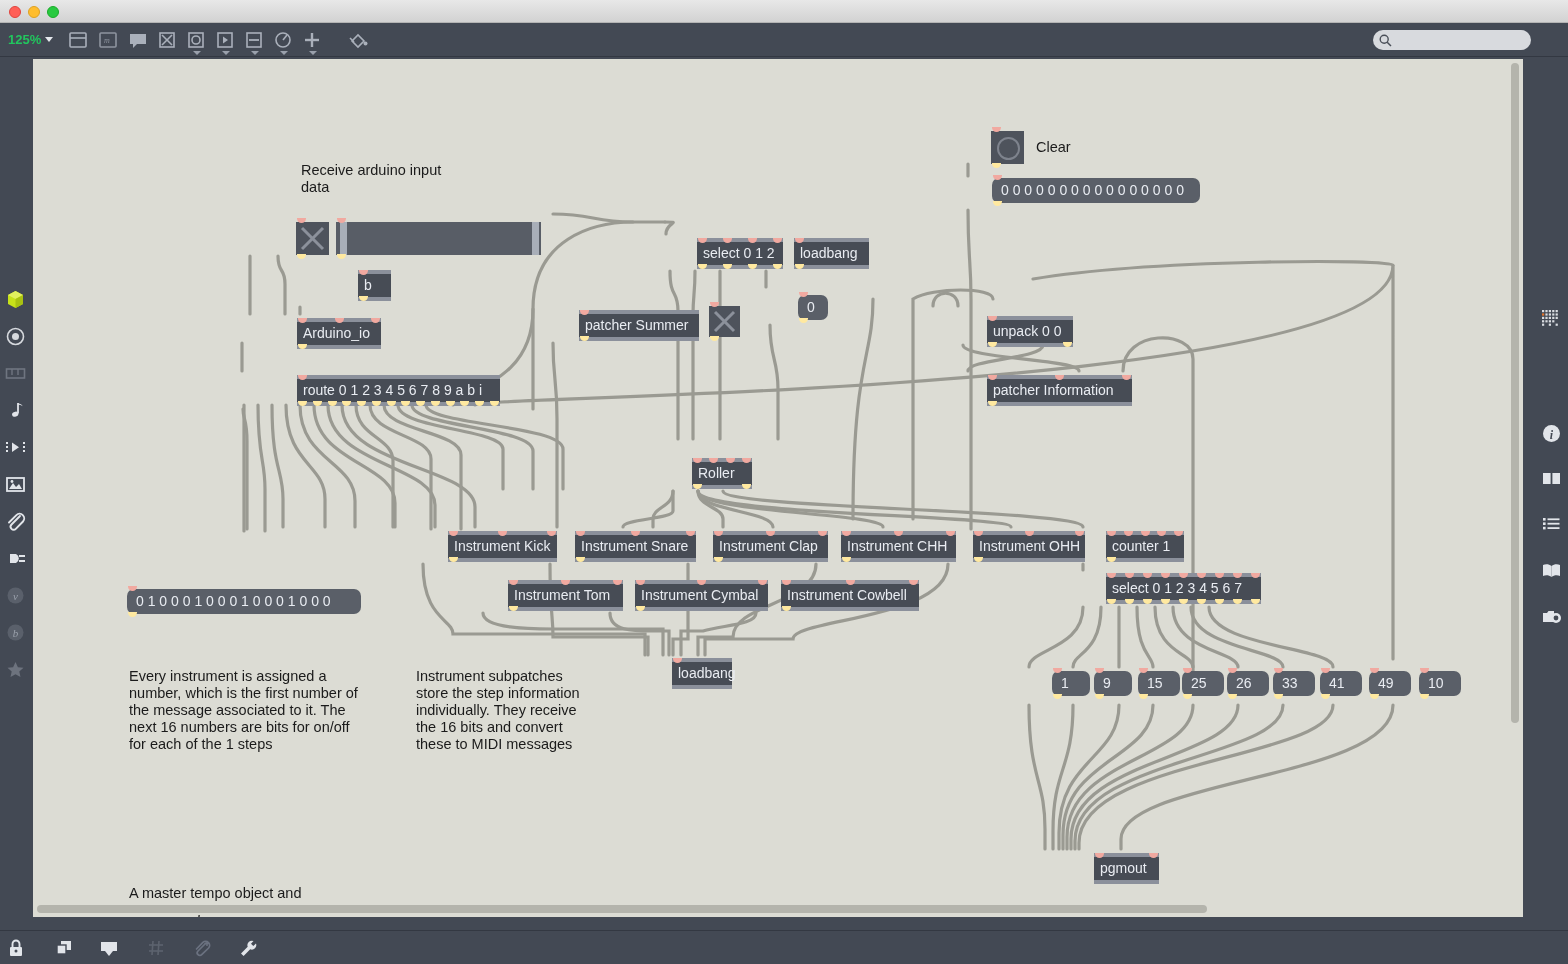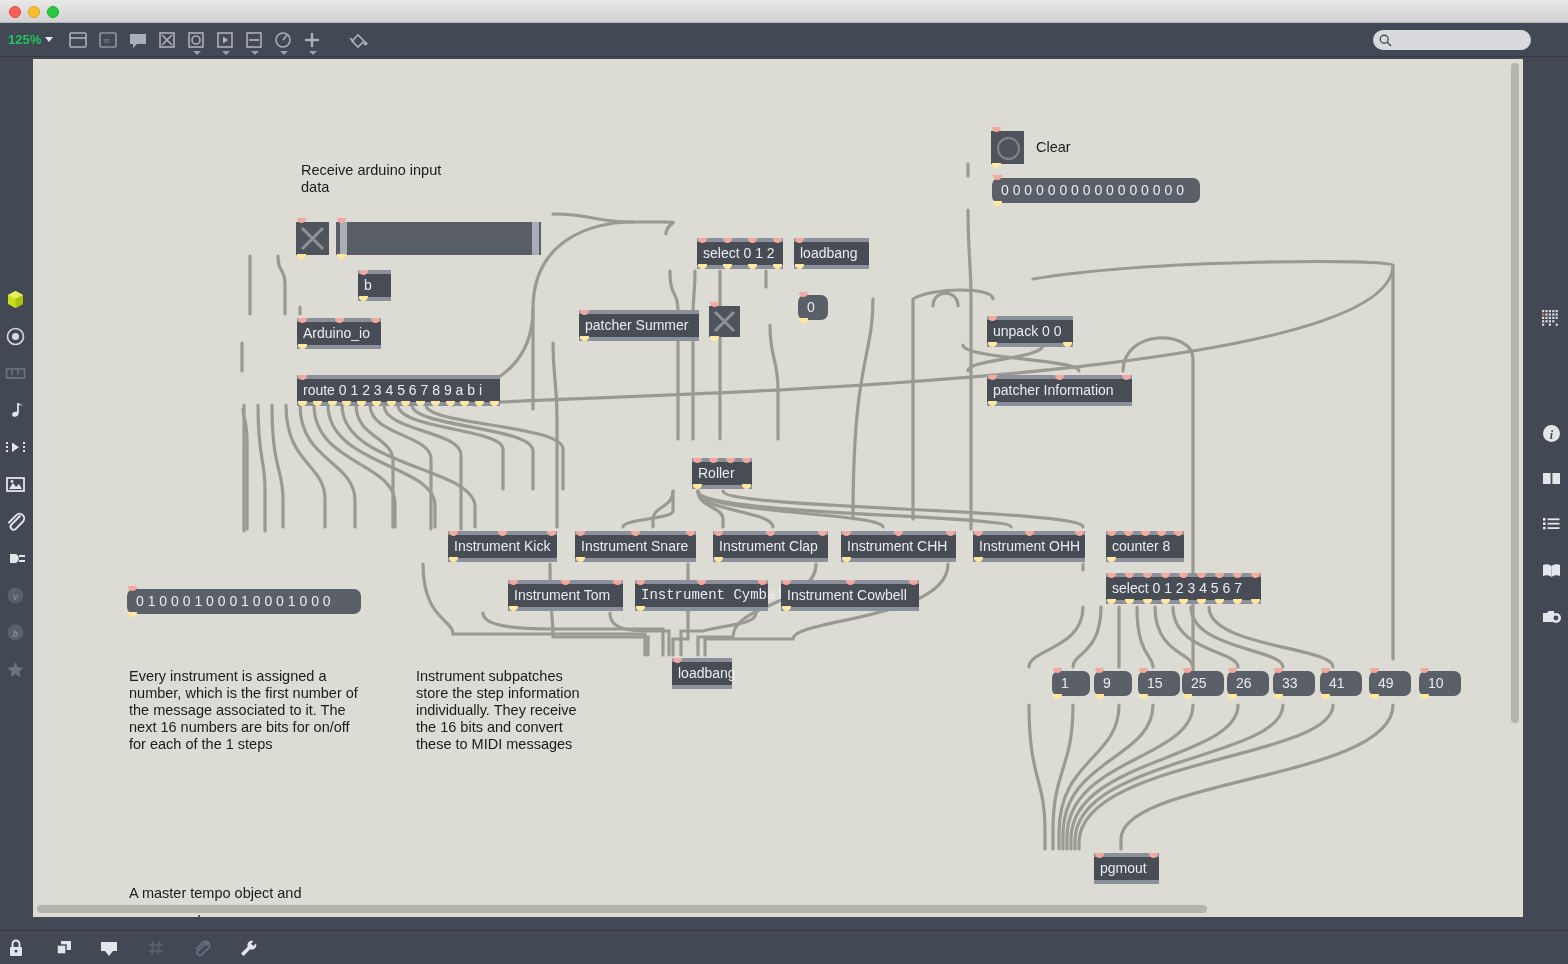--- a/index.html
+++ b/index.html
@@ -618,23 +618,23 @@
         <div class="obj" style="left: 761px; top: 179px; width: 75px;"><span>loadbang</span><span class="inlet" style="left: 1px;"></span><span class="outlet" style="left: 1px;"></span></div>
         <div class="obj" style="left: 546px; top: 251px; width: 120px;"><span>patcher Summer</span><span class="inlet" style="left: 1px;"></span><span class="outlet" style="left: 1px;"></span></div>
         <div class="obj" style="left: 954px; top: 251px; width: 86px; margin-top: 6px;"><span>unpack 0 0</span><span class="inlet" style="left: 1px;"></span><span class="outlet" style="left: 1px;"></span><span class="outlet" style="left: 76px;"></span></div>
         <div class="obj" style="left: 954px; top: 316px; width: 145px;"><span>patcher Information</span><span class="inlet" style="left: 1px;"></span><span class="inlet" style="left: 68px;"></span><span class="inlet" style="left: 135px;"></span><span class="outlet" style="left: 1px;"></span></div>
         <div class="obj" style="left: 659px; top: 399px; width: 60px;"><span>Roller</span><span class="inlet" style="left: 1px;"></span><span class="inlet" style="left: 17px;"></span><span class="inlet" style="left: 34px;"></span><span class="inlet" style="left: 50px;"></span><span class="outlet" style="left: 1px;"></span><span class="outlet" style="left: 50px;"></span></div>
         <div class="obj" style="left: 415px; top: 472px; width: 109px;"><span>Instrument Kick</span><span class="inlet" style="left: 1px;"></span><span class="inlet" style="left: 50px;"></span><span class="inlet" style="left: 99px;"></span><span class="outlet" style="left: 1px;"></span></div>
         <div class="obj" style="left: 542px; top: 472px; width: 121px;"><span>Instrument Snare</span><span class="inlet" style="left: 1px;"></span><span class="inlet" style="left: 56px;"></span><span class="inlet" style="left: 111px;"></span><span class="outlet" style="left: 1px;"></span></div>
         <div class="obj" style="left: 680px; top: 472px; width: 115px;"><span>Instrument Clap</span><span class="inlet" style="left: 1px;"></span><span class="inlet" style="left: 53px;"></span><span class="inlet" style="left: 105px;"></span><span class="outlet" style="left: 1px;"></span></div>
         <div class="obj" style="left: 808px; top: 472px; width: 115px;"><span>Instrument CHH</span><span class="inlet" style="left: 1px;"></span><span class="inlet" style="left: 53px;"></span><span class="inlet" style="left: 105px;"></span><span class="outlet" style="left: 1px;"></span></div>
         <div class="obj" style="left: 940px; top: 472px; width: 112px;"><span>Instrument OHH</span><span class="inlet" style="left: 1px;"></span><span class="inlet" style="left: 52px;"></span><span class="inlet" style="left: 102px;"></span><span class="outlet" style="left: 1px;"></span></div>
-        <div class="obj" style="left: 1073px; top: 472px; width: 78px;"><span>counter 8</span><span class="inlet" style="left: 1px;"></span><span class="inlet" style="left: 18px;"></span><span class="inlet" style="left: 35px;"></span><span class="inlet" style="left: 51px;"></span><span class="inlet" style="left: 68px;"></span><span class="outlet" style="left: 1px;"></span></div>
+        <div class="obj" style="left: 1073px; top: 472px; width: 78px;"><span>counter 1</span><span class="inlet" style="left: 1px;"></span><span class="inlet" style="left: 18px;"></span><span class="inlet" style="left: 35px;"></span><span class="inlet" style="left: 51px;"></span><span class="inlet" style="left: 68px;"></span><span class="outlet" style="left: 1px;"></span></div>
         <div class="obj" style="left: 475px; top: 521px; width: 115px;"><span>Instrument Tom</span><span class="inlet" style="left: 1px;"></span><span class="inlet" style="left: 53px;"></span><span class="inlet" style="left: 105px;"></span><span class="outlet" style="left: 1px;"></span></div>
-        <div class="obj" style="left: 602px; top: 521px; width: 133px; font-family: Liberation Mono, monospace;"><span>Instrument Cymbal</span><span class="inlet" style="left: 1px;"></span><span class="inlet" style="left: 62px;"></span><span class="inlet" style="left: 123px;"></span><span class="outlet" style="left: 1px;"></span></div>
+        <div class="obj" style="left: 602px; top: 521px; width: 133px;"><span>Instrument Cymbal</span><span class="inlet" style="left: 1px;"></span><span class="inlet" style="left: 62px;"></span><span class="inlet" style="left: 123px;"></span><span class="outlet" style="left: 1px;"></span></div>
         <div class="obj" style="left: 748px; top: 521px; width: 138px;"><span>Instrument Cowbell</span><span class="inlet" style="left: 1px;"></span><span class="inlet" style="left: 65px;"></span><span class="inlet" style="left: 128px;"></span><span class="outlet" style="left: 1px;"></span></div>
         <div class="obj" style="left: 1073px; top: 514px; width: 155px;"><span>select 0 1 2 3 4 5 6 7</span><span class="inlet" style="left: 1px;"></span><span class="inlet" style="left: 19px;"></span><span class="inlet" style="left: 37px;"></span><span class="inlet" style="left: 55px;"></span><span class="inlet" style="left: 73px;"></span><span class="inlet" style="left: 91px;"></span><span class="inlet" style="left: 109px;"></span><span class="inlet" style="left: 127px;"></span><span class="inlet" style="left: 145px;"></span><span class="outlet" style="left: 1px;"></span><span class="outlet" style="left: 19px;"></span><span class="outlet" style="left: 37px;"></span><span class="outlet" style="left: 55px;"></span><span class="outlet" style="left: 73px;"></span><span class="outlet" style="left: 91px;"></span><span class="outlet" style="left: 109px;"></span><span class="outlet" style="left: 127px;"></span><span class="outlet" style="left: 145px;"></span></div>
         <div class="obj" style="left: 639px; top: 599px; width: 60px;"><span>loadbang</span><span class="inlet" style="left: 1px;"></span></div>
         <div class="obj" style="left: 1061px; top: 794px; width: 65px;"><span>pgmout</span><span class="inlet" style="left: 1px;"></span><span class="inlet" style="left: 55px;"></span></div>
         <div class="obj" style="left: 325px; top: 211px; width: 33px;"><span>b</span><span class="inlet" style="left: 1px;"></span><span class="outlet" style="left: 1px;"></span></div>
         <div class="msg" style="left: 959px; top: 119px; min-width: 208px;"><span>0 0 0 0 0 0 0 0 0 0 0 0 0 0 0 0</span><span class="inlet" style="left: 1px;"></span><span class="outlet" style="left: 1px;"></span></div>
         <div class="msg" style="left: 765px; top: 236px; min-width: 30px;"><span>0</span><span class="inlet" style="left: 1px;"></span><span class="outlet" style="left: 1px;"></span></div>
         <div class="msg" style="left: 94px; top: 530px; min-width: 234px;"><span>0 1 0 0 0 1 0 0 0 1 0 0 0 1 0 0 0</span><span class="inlet" style="left: 1px;"></span><span class="outlet" style="left: 1px;"></span></div>
         <div class="msg" style="left: 1019px; top: 612px; min-width: 38px;"><span>1</span><span class="inlet" style="left: 1px;"></span><span class="outlet" style="left: 1px;"></span></div>
         <div class="msg" style="left: 1061px; top: 612px; min-width: 38px;"><span>9</span><span class="inlet" style="left: 1px;"></span><span class="outlet" style="left: 1px;"></span></div>

